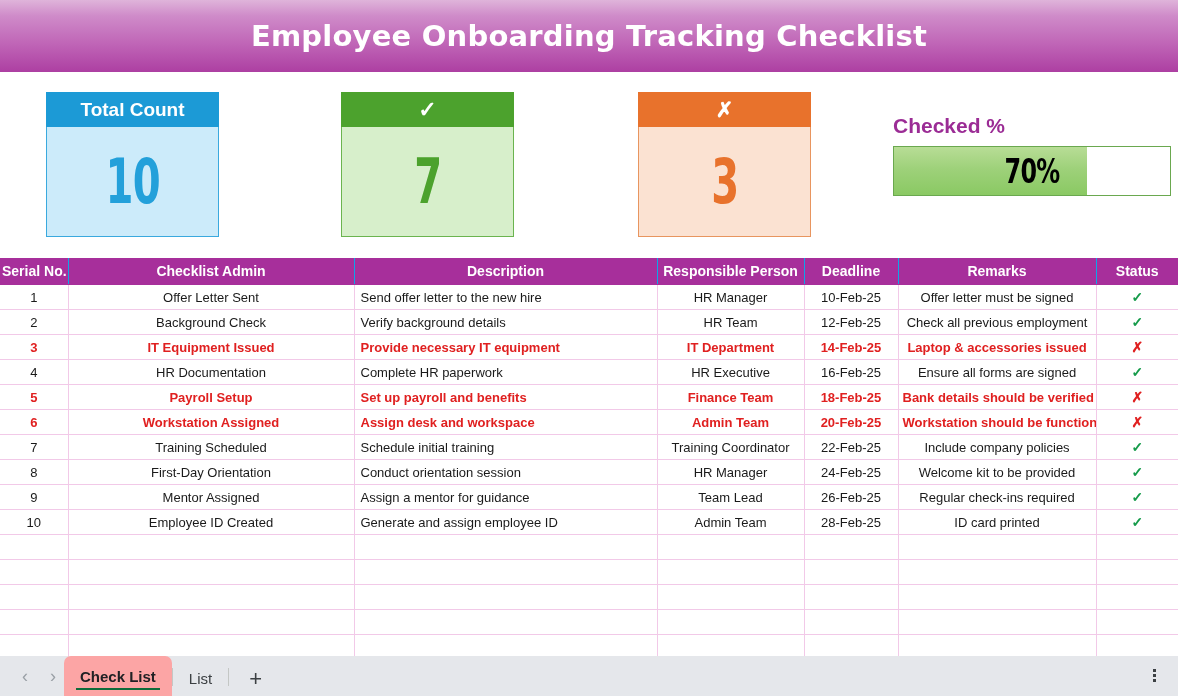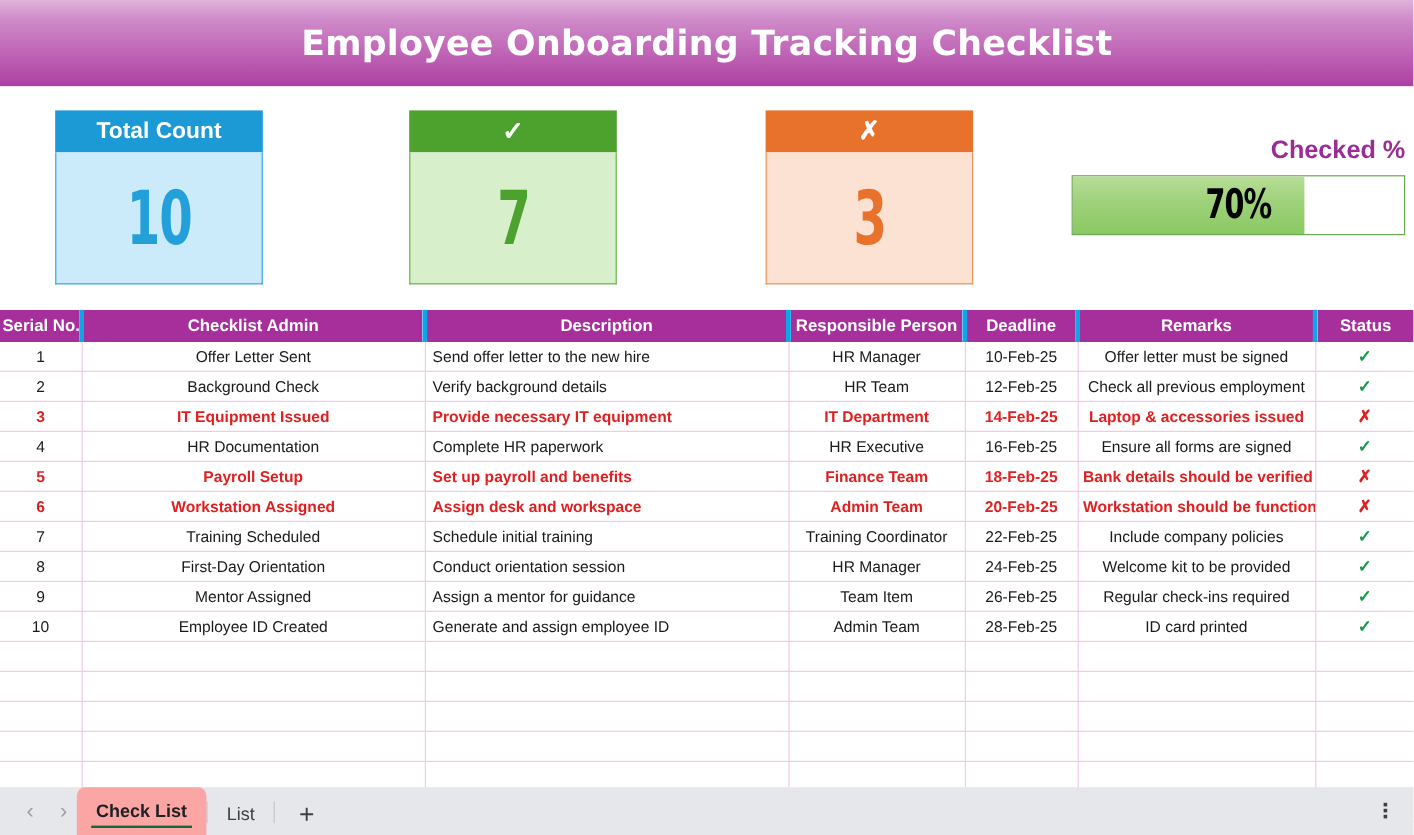--- a/index.html
+++ b/index.html
@@ -92,21 +92,21 @@
   #card-pending .kpi-value { color: #E8722C; }
 
   
   .gauge-wrap {
     position: absolute;
     left: 893px;
     top: 42px;
     width: 278px;
   }
   .gauge-label {
-    text-align: right;
+    text-align: left;
     color: #9B2C95;
     font-size: 21px;
     font-weight: bold;
     margin-bottom: 8px;
   }
   .gauge-track {
     position: relative;
     width: 278px;
     height: 50px;
     background: #ffffff;
@@ -140,21 +140,21 @@
     table-layout: fixed;
     font-size: 13px;
   }
   .grid th {
     background: #A72F9B;
     color: #ffffff;
     font-weight: bold;
     font-size: 14px;
     height: 26px;
     padding: 0 2px;
-    border-right: 4px solid #0ea5e9;
+    border-right: 1px solid #0ea5e9;
     border-bottom: 1px solid #A72F9B;
     text-align: center;
     white-space: nowrap;
     overflow: hidden;
   }
   .grid th:last-child { border-right: none; }
   .grid td {
     height: 25px;
     padding: 0 4px;
     border-right: 1px solid #f2c9e8;
@@ -379,21 +379,21 @@
         <td class="col-desc">Conduct orientation session</td>
         <td>HR Manager</td>
         <td>24-Feb-25</td>
         <td class="overflow-clip">Welcome kit to be provided</td>
         <td><span class="mark-ok">✓</span></td>
       </tr>
       <tr>
         <td>9</td>
         <td>Mentor Assigned</td>
         <td class="col-desc">Assign a mentor for guidance</td>
-        <td>Team Item</td>
+        <td>Team Lead</td>
         <td>26-Feb-25</td>
         <td class="overflow-clip">Regular check-ins required</td>
         <td><span class="mark-ok">✓</span></td>
       </tr>
       <tr>
         <td>10</td>
         <td>Employee ID Created</td>
         <td class="col-desc">Generate and assign employee ID</td>
         <td>Admin Team</td>
         <td>28-Feb-25</td>

